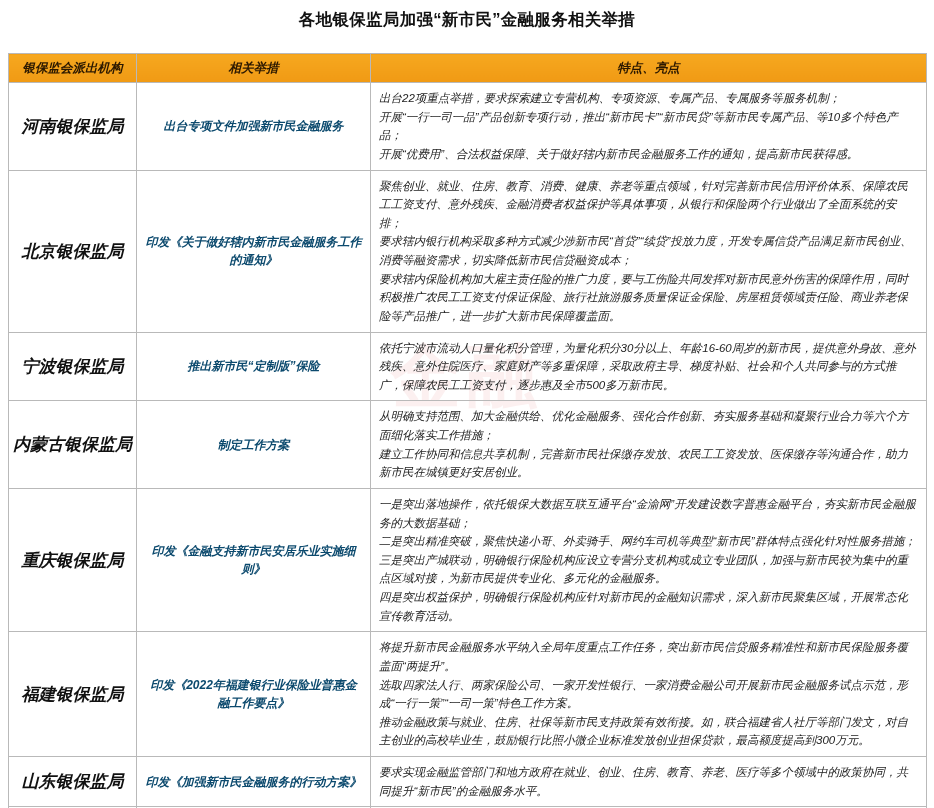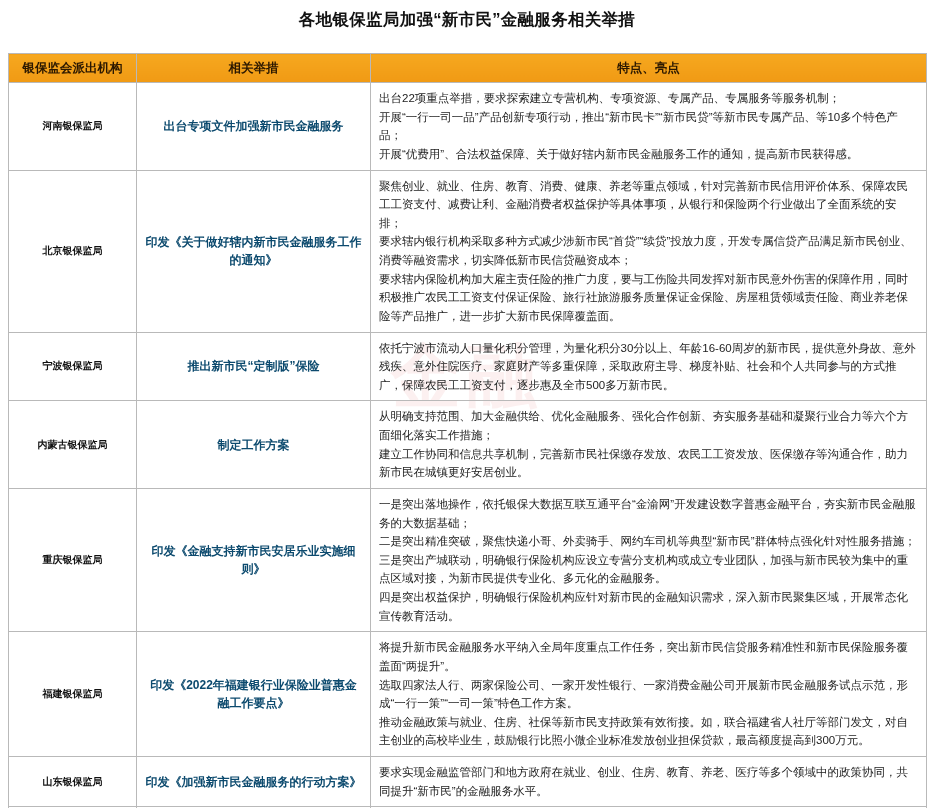--- a/index.html
+++ b/index.html
@@ -44,37 +44,38 @@
     border-collapse: collapse;
     width: 918px;
     margin: 0 8px 8px 8px;
     position: relative;
     z-index: 1;
     table-layout: fixed;
   }
   table.data th, table.data td {
     border: 1px solid #b9b9b9;
     vertical-align: middle;
+    font-style: italic;
   }
   thead th {
     background: #f5a623;
     background: linear-gradient(#f6a81f, #f09a14);
     color: #2b1800;
     font-size: 12.5px;
     font-weight: bold;
     height: 29px;
     padding: 3px 4px;
     text-align: center;
   }
   .col-org { width: 128px; }
   .col-measure { width: 234px; }
   .col-feature { width: 556px; }
   td.org {
     text-align: center;
-    font-size: 10px;
+    font-size: 17px;
     font-weight: bold;
     color: #111;
     padding: 0 4px;
   }
   td.measure {
     text-align: center;
     font-size: 12px;
     font-weight: bold;
     color: #0c4a6e;
     padding: 6px 8px;
@@ -121,21 +122,21 @@
         <td class="feature">
           <p>出台22项重点举措，要求探索建立专营机构、专项资源、专属产品、专属服务等服务机制；</p>
           <p>开展“一行一司一品”产品创新专项行动，推出“新市民卡”“新市民贷”等新市民专属产品、等10多个特色产品；</p>
           <p>开展“优费用”、合法权益保障、关于做好辖内新市民金融服务工作的通知，提高新市民获得感。</p>
         </td>
       </tr>
       <tr>
         <td class="org">北京银保监局</td>
         <td class="measure">印发《关于做好辖内新市民金融服务工作的通知》</td>
         <td class="feature">
-          <p>聚焦创业、就业、住房、教育、消费、健康、养老等重点领域，针对完善新市民信用评价体系、保障农民工工资支付、减费让利、金融消费者权益保护等具体事项，从银行和保险两个行业做出了全面系统的安排；</p>
+          <p>聚焦创业、就业、住房、教育、消费、健康、养老等重点领域，针对完善新市民信用评价体系、保障农民工工资支付、意外残疾、金融消费者权益保护等具体事项，从银行和保险两个行业做出了全面系统的安排；</p>
           <p>要求辖内银行机构采取多种方式减少涉新市民“首贷”“续贷”投放力度，开发专属信贷产品满足新市民创业、消费等融资需求，切实降低新市民信贷融资成本；</p>
           <p>要求辖内保险机构加大雇主责任险的推广力度，要与工伤险共同发挥对新市民意外伤害的保障作用，同时积极推广农民工工资支付保证保险、旅行社旅游服务质量保证金保险、房屋租赁领域责任险、商业养老保险等产品推广，进一步扩大新市民保障覆盖面。</p>
         </td>
       </tr>
       <tr>
         <td class="org">宁波银保监局</td>
         <td class="measure">推出新市民“定制版”保险</td>
         <td class="feature">
           <p>依托宁波市流动人口量化积分管理，为量化积分30分以上、年龄16-60周岁的新市民，提供意外身故、意外残疾、意外住院医疗、家庭财产等多重保障，采取政府主导、梯度补贴、社会和个人共同参与的方式推广，保障农民工工资支付，逐步惠及全市500多万新市民。</p>
         </td>

